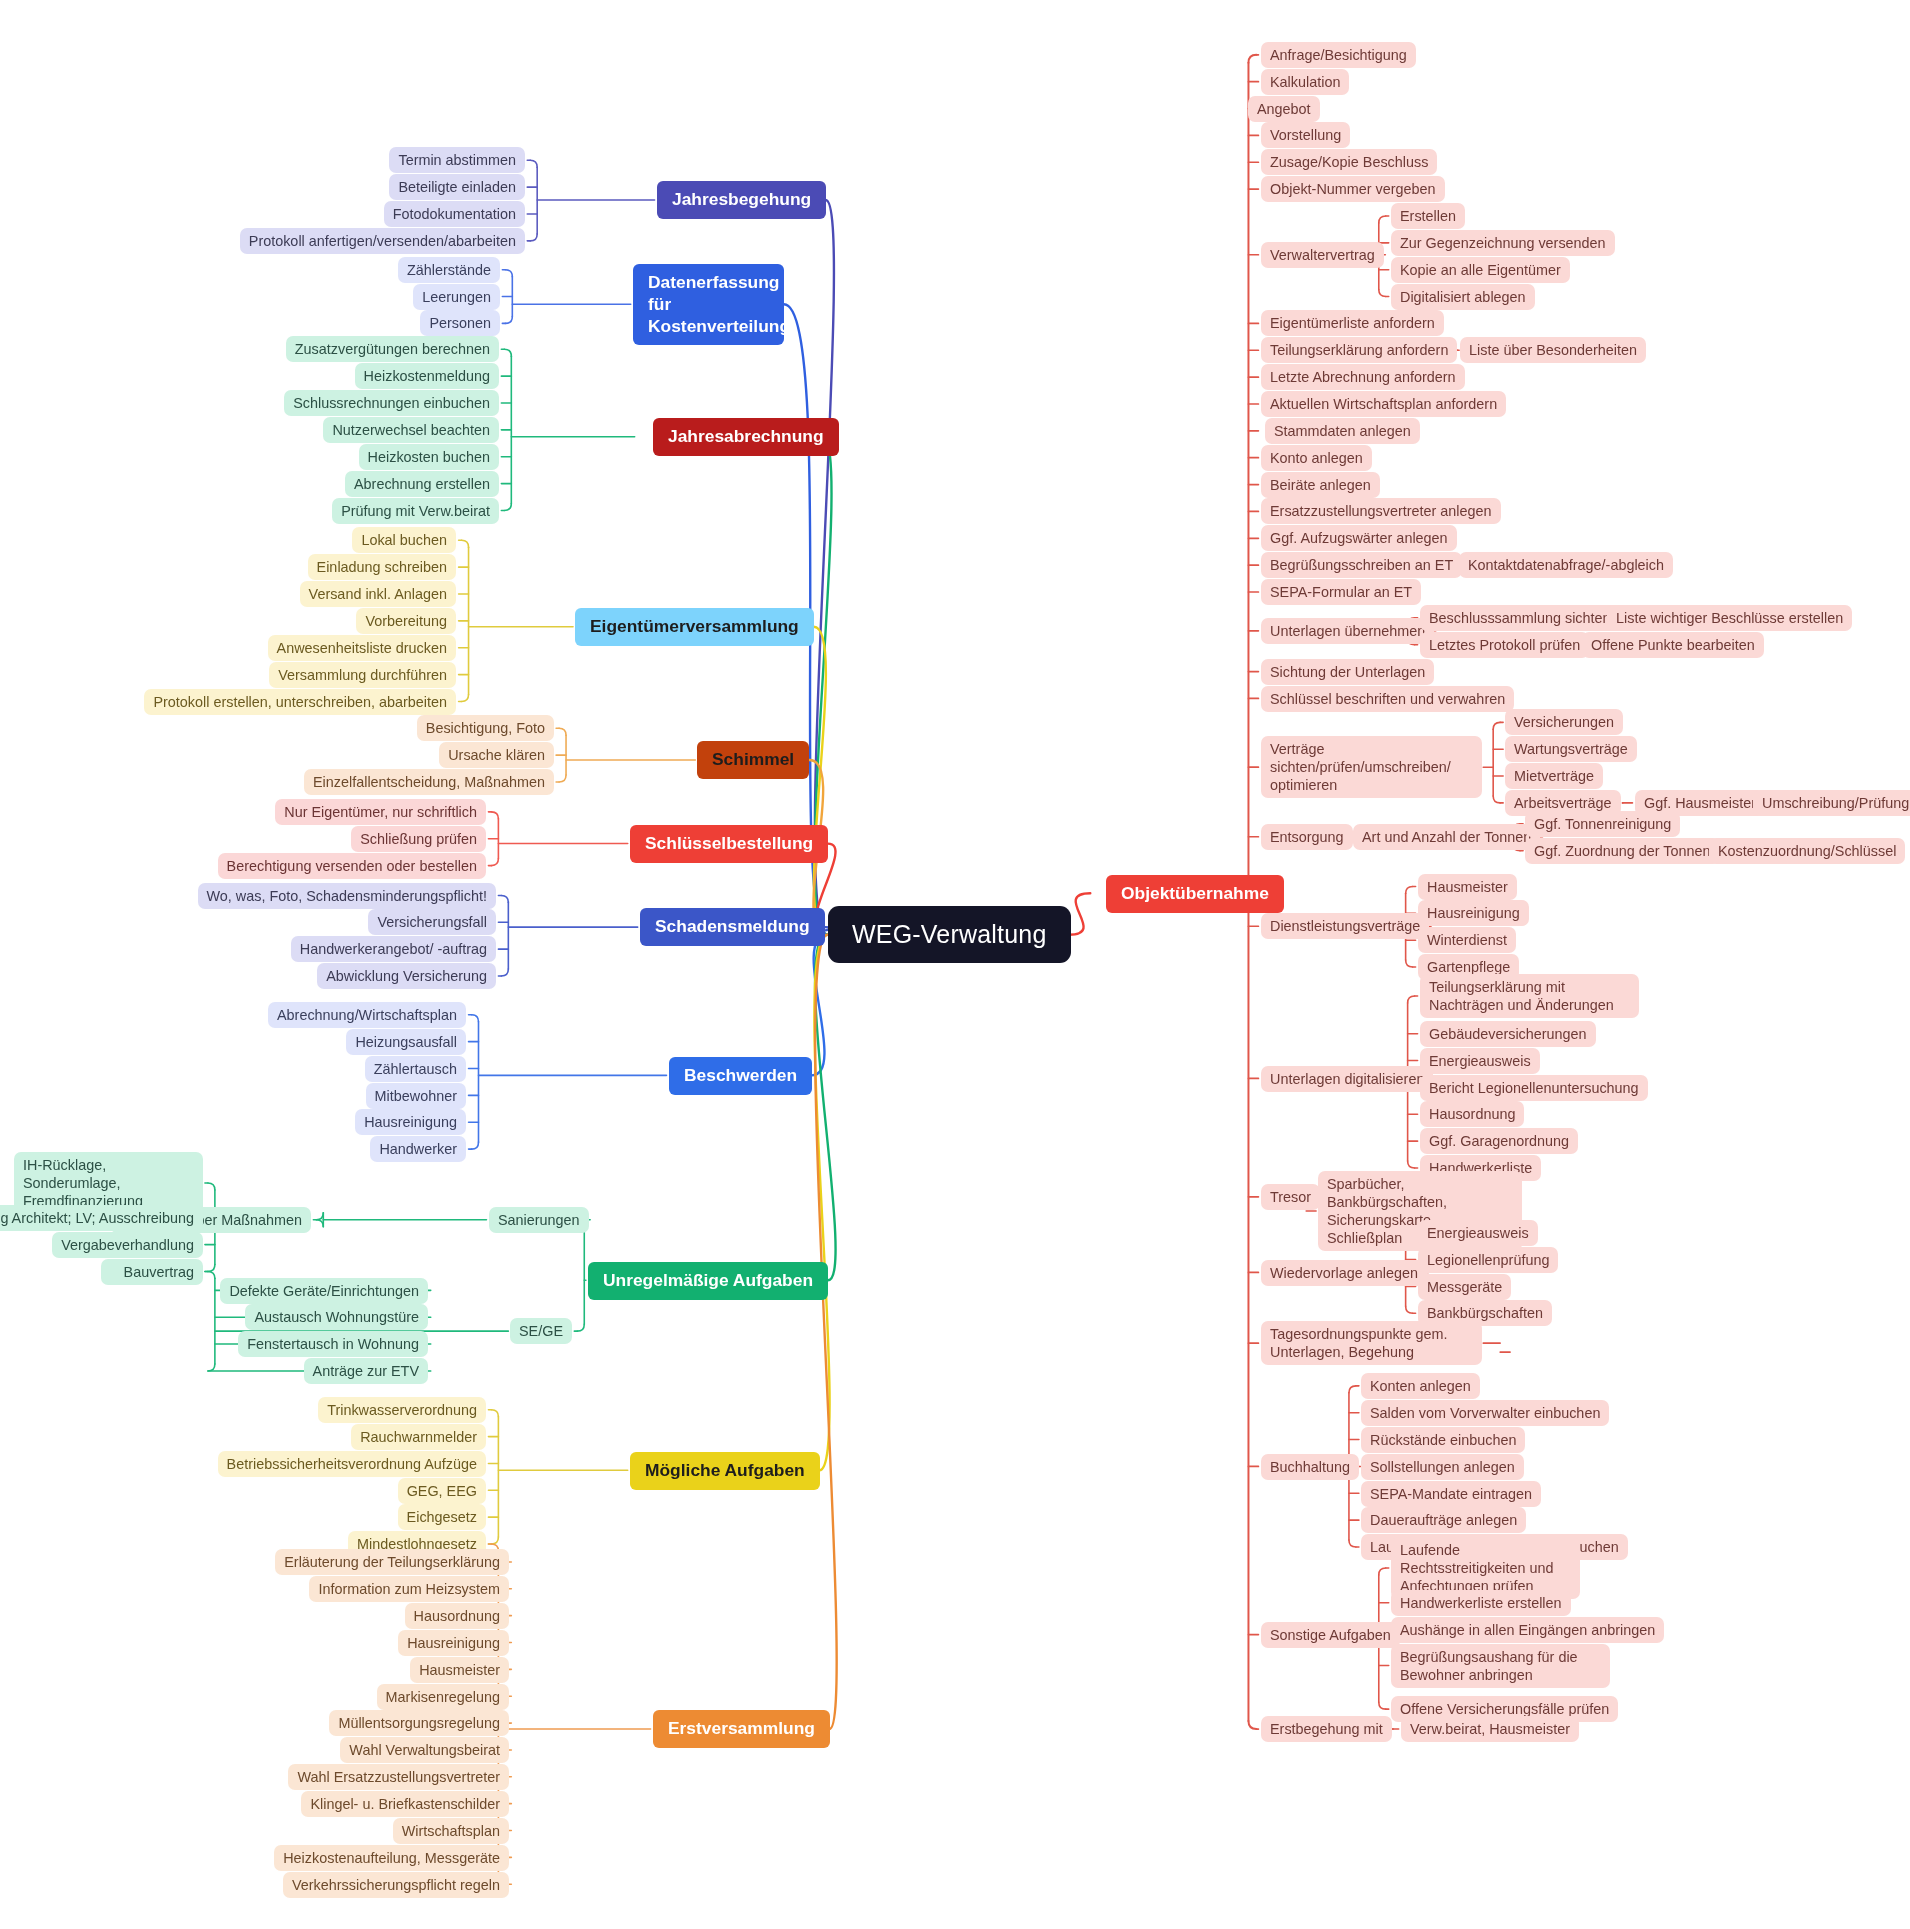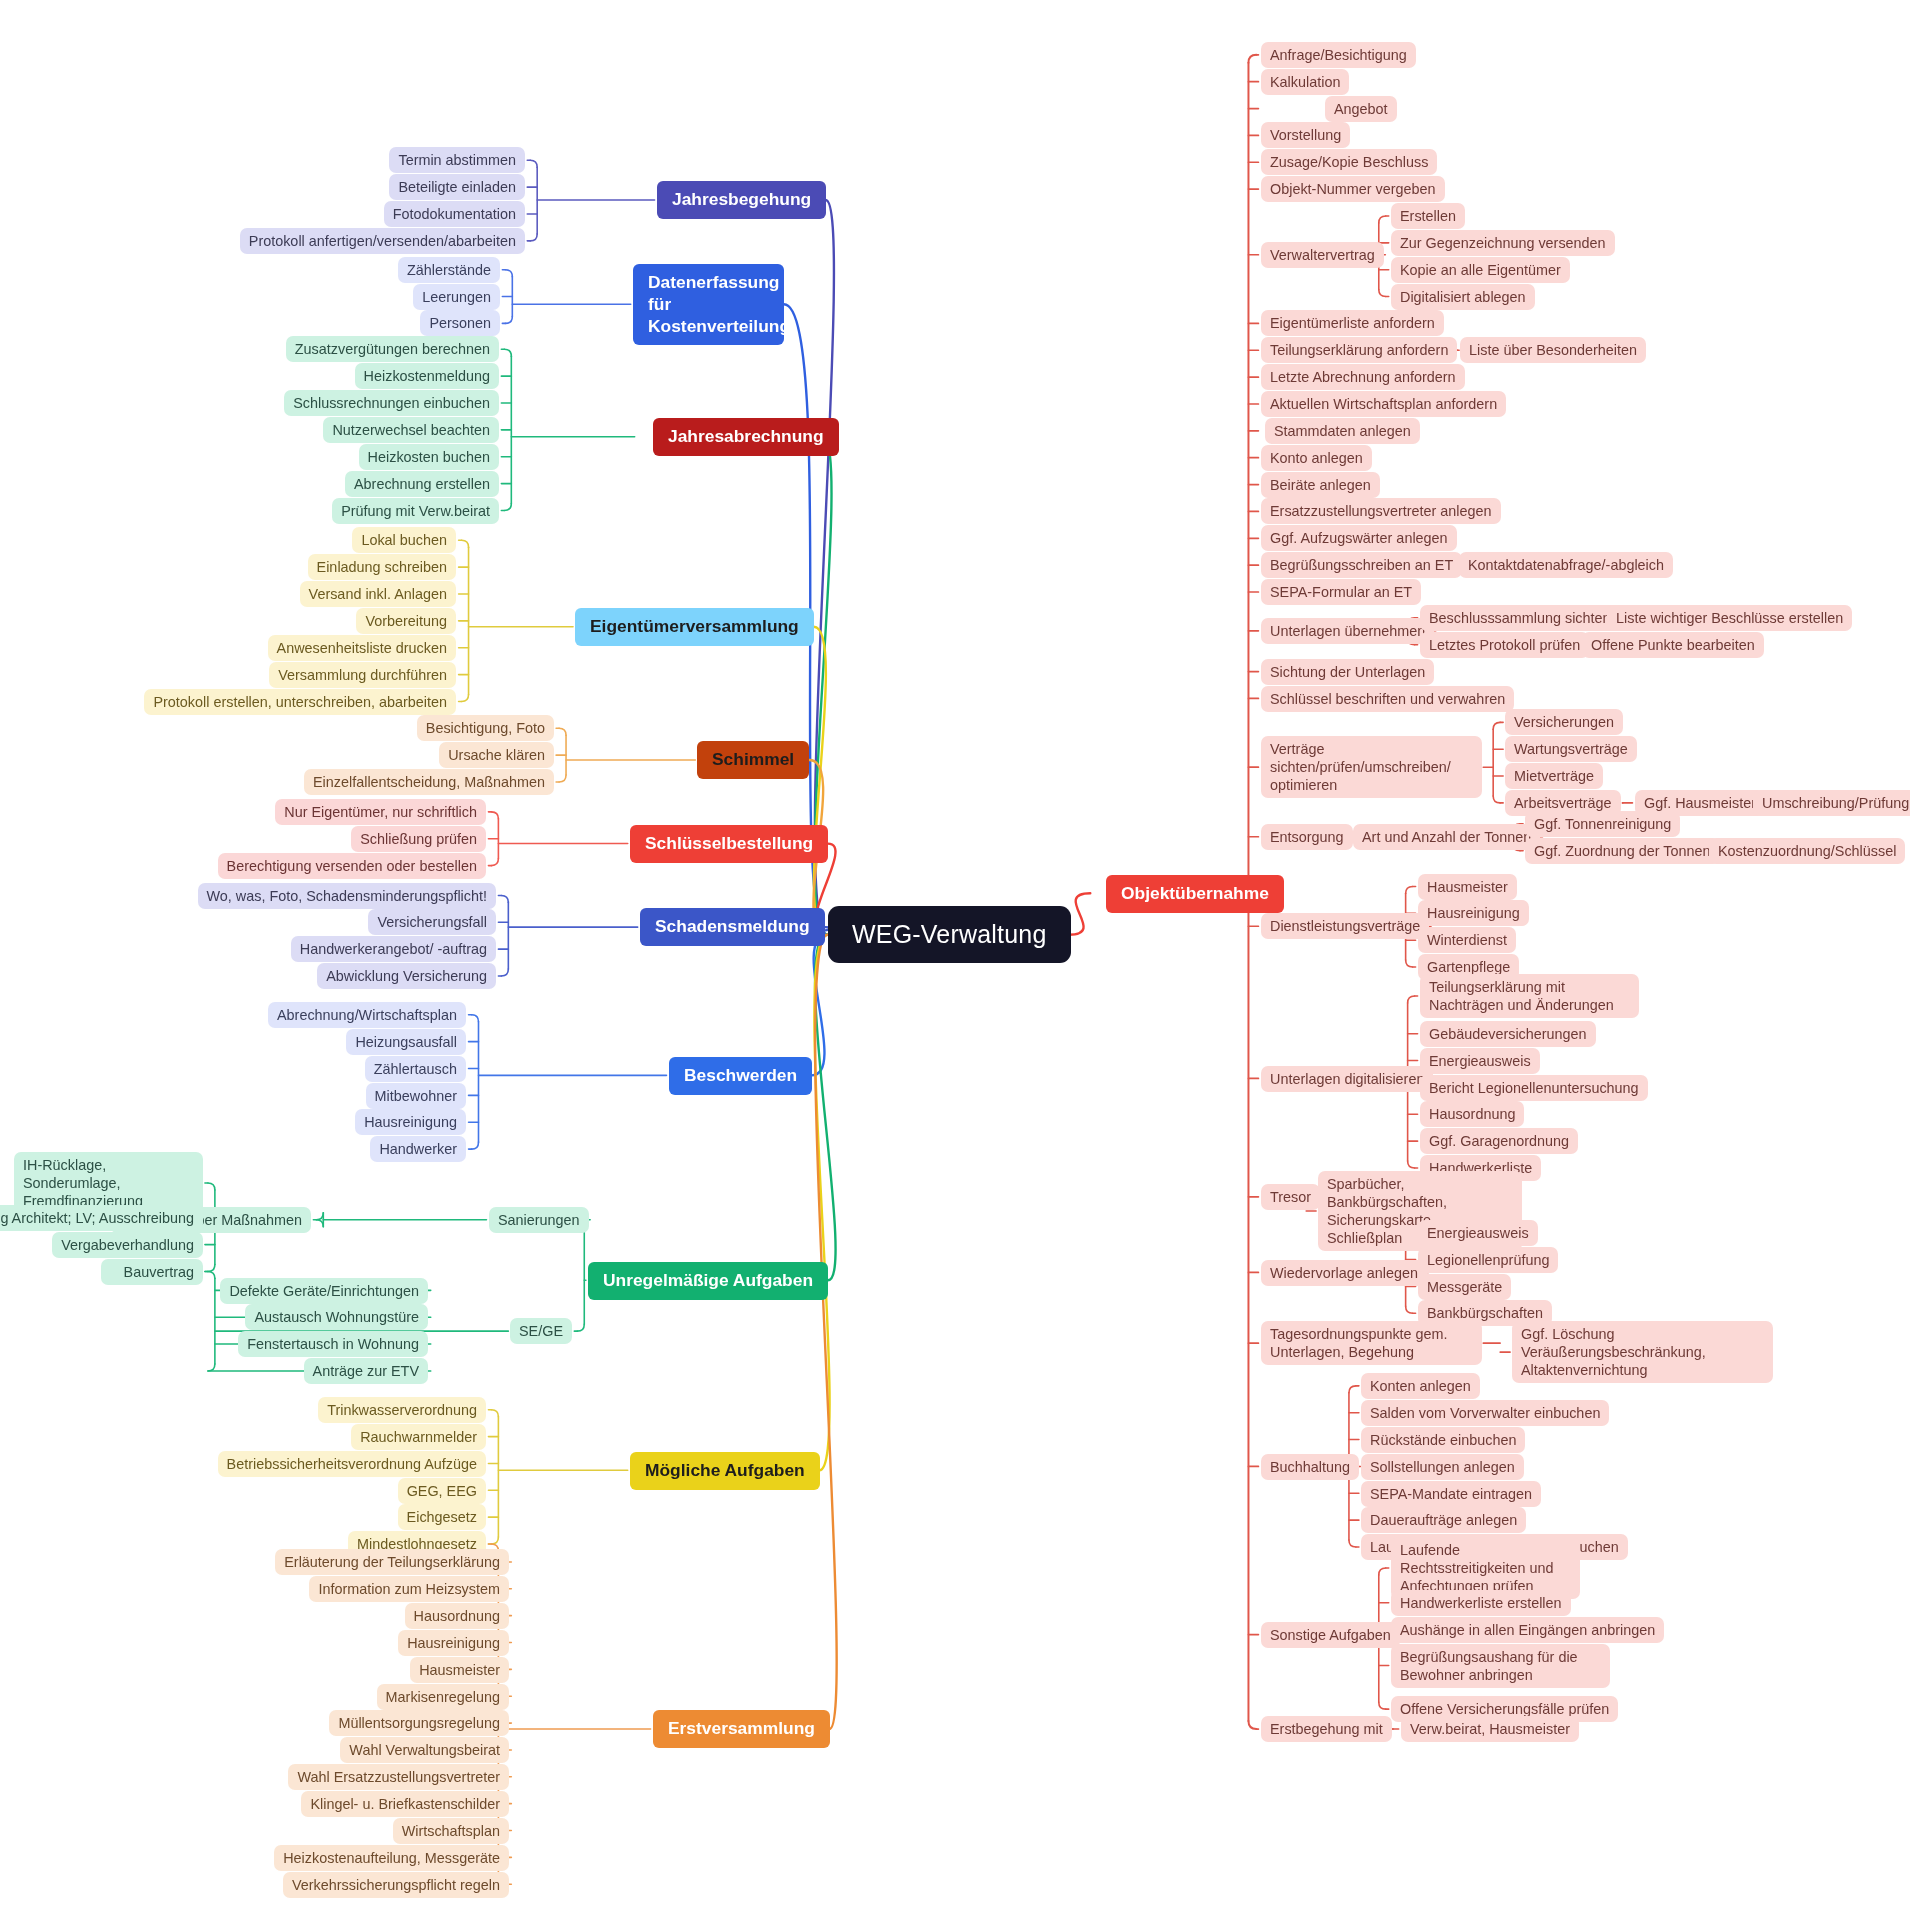--- a/index.html
+++ b/index.html
@@ -445,21 +445,21 @@
   <div class="node t-orange ra" style="right:1401px; top:1764px;">Wahl Ersatzzustellungsvertreter</div>
   <div class="node t-orange ra" style="right:1401px; top:1791px;">Klingel- u. Briefkastenschilder</div>
   <div class="node t-orange ra" style="right:1401px; top:1818px;">Wirtschaftsplan</div>
   <div class="node t-orange ra" style="right:1401px; top:1845px;">Heizkostenaufteilung, Messgeräte</div>
   <div class="node t-orange ra" style="right:1401px; top:1872px;">Verkehrssicherungspflicht regeln</div>
 
   <div class="node n-main m-red2" style="left:1106px; top:875px;">Objektübernahme</div>
 
   <div class="node t-pink" style="left:1261px; top:42px;">Anfrage/Besichtigung</div>
   <div class="node t-pink" style="left:1261px; top:69px;">Kalkulation</div>
-  <div class="node t-pink" style="left:1325px; top:96px;">Angebot</div>
+  <div class="node t-pink" style="left:1248px; top:96px;">Angebot</div>
   <div class="node t-pink" style="left:1261px; top:122px;">Vorstellung</div>
   <div class="node t-pink" style="left:1261px; top:149px;">Zusage/Kopie Beschluss</div>
   <div class="node t-pink" style="left:1261px; top:176px;">Objekt-Nummer vergeben</div>
 
   <div class="node t-pink" style="left:1261px; top:242px;">Verwaltervertrag</div>
   <div class="node t-pink" style="left:1391px; top:203px;">Erstellen</div>
   <div class="node t-pink" style="left:1391px; top:230px;">Zur Gegenzeichnung versenden</div>
   <div class="node t-pink" style="left:1391px; top:257px;">Kopie an alle Eigentümer</div>
   <div class="node t-pink" style="left:1391px; top:284px;">Digitalisiert ablegen</div>
 
@@ -518,21 +518,20 @@
   <div class="node t-pink" style="left:1261px; top:1184px;">Tresor</div>
   <div class="node t-pink wrap" style="left:1318px; top:1171px; width:204px;">Sparbücher, Bankbürgschaften, Sicherungskarte, Schließplan</div>
 
   <div class="node t-pink" style="left:1261px; top:1260px;">Wiedervorlage anlegen</div>
   <div class="node t-pink" style="left:1418px; top:1220px;">Energieausweis</div>
   <div class="node t-pink" style="left:1418px; top:1247px;">Legionellenprüfung</div>
   <div class="node t-pink" style="left:1418px; top:1274px;">Messgeräte</div>
   <div class="node t-pink" style="left:1418px; top:1300px;">Bankbürgschaften</div>
 
   <div class="node t-pink wrap" style="left:1261px; top:1321px; width:221px;">Tagesordnungspunkte gem. Unterlagen, Begehung</div>
-  <div class="node t-pink wrap" style="left:1512px; top:1321px; width:261px;">Ggf. Löschung Veräußerungsbeschränkung, Altaktenvernichtung</div>
 
   <div class="node t-pink" style="left:1261px; top:1454px;">Buchhaltung</div>
   <div class="node t-pink" style="left:1361px; top:1373px;">Konten anlegen</div>
   <div class="node t-pink" style="left:1361px; top:1400px;">Salden vom Vorverwalter einbuchen</div>
   <div class="node t-pink" style="left:1361px; top:1427px;">Rückstände einbuchen</div>
   <div class="node t-pink" style="left:1361px; top:1454px;">Sollstellungen anlegen</div>
   <div class="node t-pink" style="left:1361px; top:1481px;">SEPA-Mandate eintragen</div>
   <div class="node t-pink" style="left:1361px; top:1507px;">Daueraufträge anlegen</div>
   <div class="node t-pink" style="left:1361px; top:1534px;">Laufendes Wirtschaftsjahr nachbuchen</div>
 

